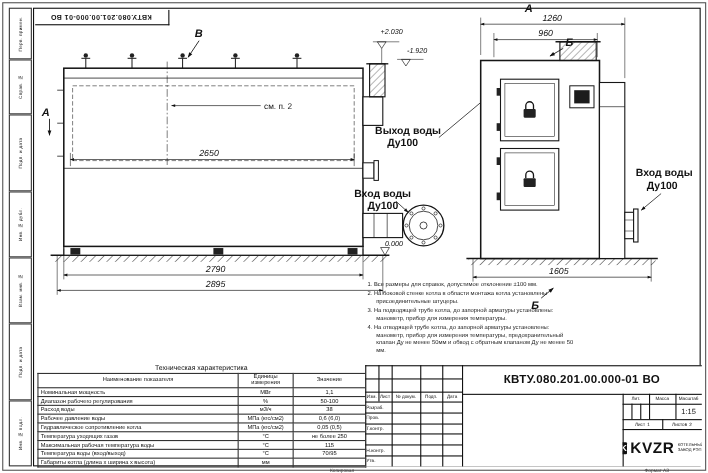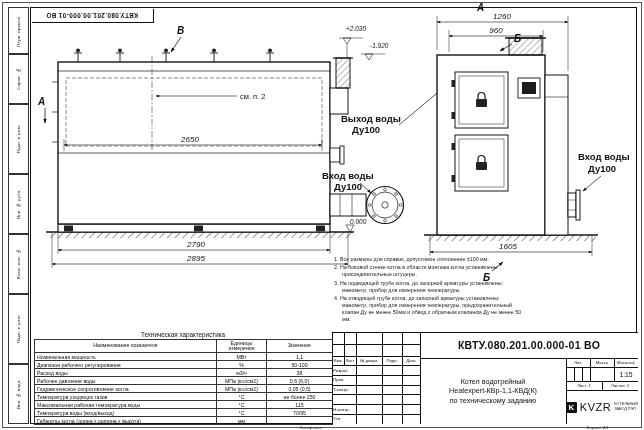--- a/index.html
+++ b/index.html
@@ -33,21 +33,21 @@
   .tb{position:absolute;left:332px;top:332px;width:306px;height:92px;background:#fff}
   .tb .ln{position:absolute;background:#111}
   .tb .cell{position:absolute;display:flex;align-items:center;justify-content:center;overflow:hidden}
   .tb .lcell{justify-content:flex-start}
   .f4{font-size:4.2px}.f44{font-size:4.4px}
   .docnum{font-weight:bold;font-size:10.5px;letter-spacing:.3px;white-space:nowrap}
   .ttl{flex-direction:column;font-size:7.2px;line-height:1.3;text-align:center}
   .scaleval{font-size:6.8px}
   .klogo{width:11px;height:11px;background:#111;color:#fff;font-weight:bold;font-size:8px;
          display:flex;align-items:center;justify-content:center;border-radius:1px}
-  .kvzr{font-weight:normal;font-size:11px;letter-spacing:.5px}
+  .kvzr{font-weight:bold;font-size:14px;letter-spacing:.5px}
   .kcompany{font-size:3.8px;line-height:1.25;text-align:left;color:#222}
   .kopir{position:absolute;left:300px;top:424.6px;font-size:4.4px;color:#333}
   .fmt{position:absolute;left:586px;top:424.6px;font-size:4.4px;color:#333}
 </style>
 </head>
 <body>
 
 <div class="page">
   <div class="outer"></div>
   <div class="frame"></div>
@@ -367,25 +367,20 @@
     <div class="cell f4" style="left:70px;top:24px;width:18px;height:9px">Дата</div>
 
     <div class="cell lcell f44" style="left:1px;top:33.5px;width:23px;height:9px">Разраб.</div>
     <div class="cell lcell f44" style="left:1px;top:43.3px;width:23px;height:9px">Пров.</div>
     <div class="cell lcell f44" style="left:1px;top:53px;width:23px;height:9px">Т.контр.</div>
     <div class="cell lcell f44" style="left:1px;top:72.5px;width:23px;height:9px">Н.контр.</div>
     <div class="cell lcell f44" style="left:1px;top:82.3px;width:23px;height:9px">Утв.</div>
 
     <div class="cell docnum" style="left:89px;top:0;width:216px;height:25px">КВТУ.080.201.00.000-01 ВО</div>
 
-    <div class="cell ttl" style="left:89px;top:27px;width:144px;height:64px">
-      <div>Котел водогрейный</div>
-      <div>Heatexpert-КВр-1,1-КВД(К)</div>
-      <div>по техническому заданию</div>
-    </div>
 
     <div class="cell f4" style="left:234px;top:26px;width:24px;height:9px">Лит.</div>
     <div class="cell f4" style="left:258px;top:26px;width:24px;height:9px">Масса</div>
     <div class="cell f4" style="left:282px;top:26px;width:24px;height:9px">Масштаб</div>
     <div class="cell scaleval" style="left:282px;top:35px;width:24px;height:14px">1:15</div>
 
     <div class="cell f4" style="left:234px;top:49px;width:36px;height:9px;gap:2px">
       <span>Лист</span>
       <span>1</span>
     </div>

